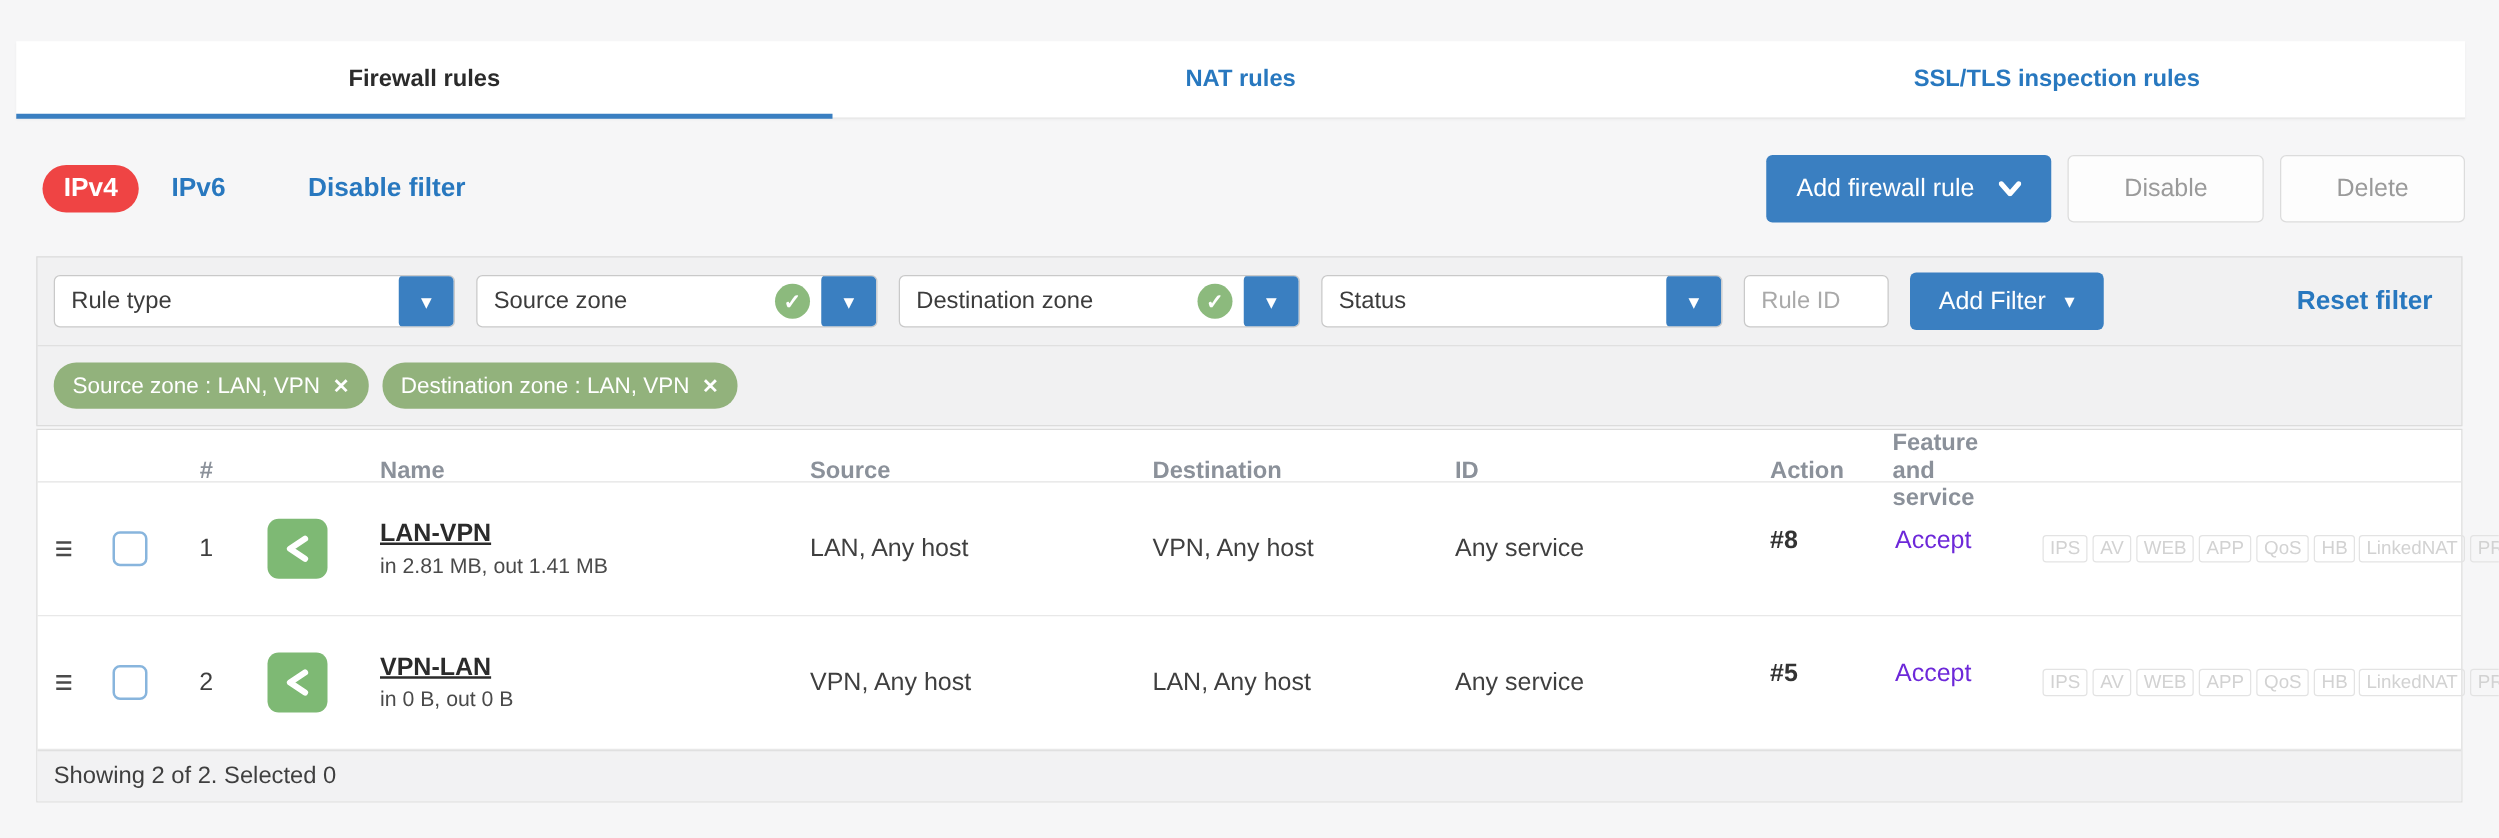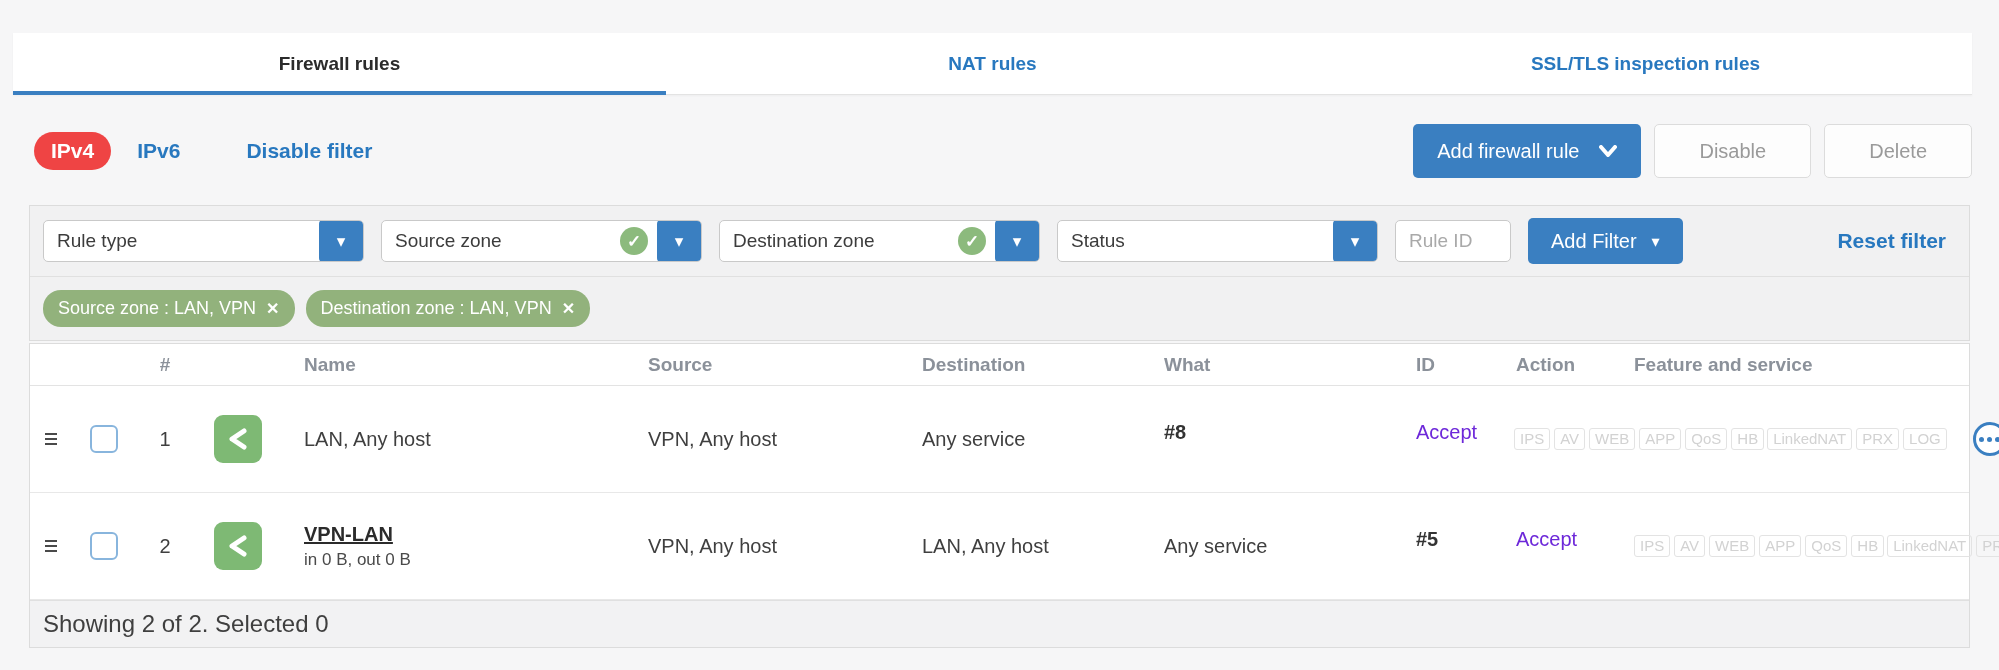--- a/index.html
+++ b/index.html
@@ -148,21 +148,21 @@
     padding:1px 5px; line-height:18px; white-space:nowrap;
   }
   .more-btn {
     width:34px; height:34px; border-radius:50%; border:3px solid #3a7fc1;
     background:#fff; display:flex; align-items:center; justify-content:center;
     gap:3px; cursor:pointer; margin-left:26px; flex:0 0 auto;
   }
   .more-btn i { width:5px; height:5px; border-radius:50%; background:#3a7fc1; display:block; }
   .tfoot {
     background:#f2f2f3; border-top:1px solid #e0e0e0; padding:9px 13px;
-    font-size:24px; color:#3f3f3f;
+    font-size:19px; color:#3f3f3f;
   }
 </style>
 </head>
 <body>
 
 <div class="tabbar">
   <div class="tab active">Firewall rules</div>
   <div class="tab">NAT rules</div>
   <div class="tab">SSL/TLS inspection rules</div>
 </div>
@@ -233,21 +233,20 @@
 <div class="rules-table">
 
   <div class="tgrid thead">
     <div class="th"></div>
     <div class="th"></div>
     <div class="th center">#</div>
     <div class="th"></div>
     <div class="th">Name</div>
     <div class="th">Source</div>
     <div class="th">Destination</div>
-    <div class="th">What</div>
     <div class="th">ID</div>
     <div class="th">Action</div>
     <div class="th feat">Feature and service</div>
   </div>
 
   <div class="tgrid trow">
     <div class="cell" style="padding-left:0;">
       <div class="drag-handle">
         <span></span>
           <span></span>
@@ -257,20 +256,24 @@
     <div class="cell center">
       <div class="rowcheck"></div>
     </div>
     <div class="cell center">1</div>
     <div class="cell center">
       <div class="rule-icon">
         <svg width="26" height="26" viewBox="0 0 26 26">
           <path d="M19 5 L7 13 L19 21" fill="none" stroke="#ffffff" stroke-width="5" stroke-linecap="round" stroke-linejoin="round"></path>
         </svg>
       </div>
+    </div>
+    <div class="cell name-cell">
+      <span class="rule-name">LAN-VPN</span>
+      <span class="rule-traffic">in 2.81 MB, out 1.41 MB</span>
     </div>
     <div class="cell">LAN, Any host</div>
     <div class="cell">VPN, Any host</div>
     <div class="cell">Any service</div>
     <div class="cell id-cell">#8</div>
     <div class="cell action-cell">Accept</div>
     <div class="feat-cell">
       <div class="feat-lines">
         <div class="feat-line">
           <span class="badge">IPS</span>

